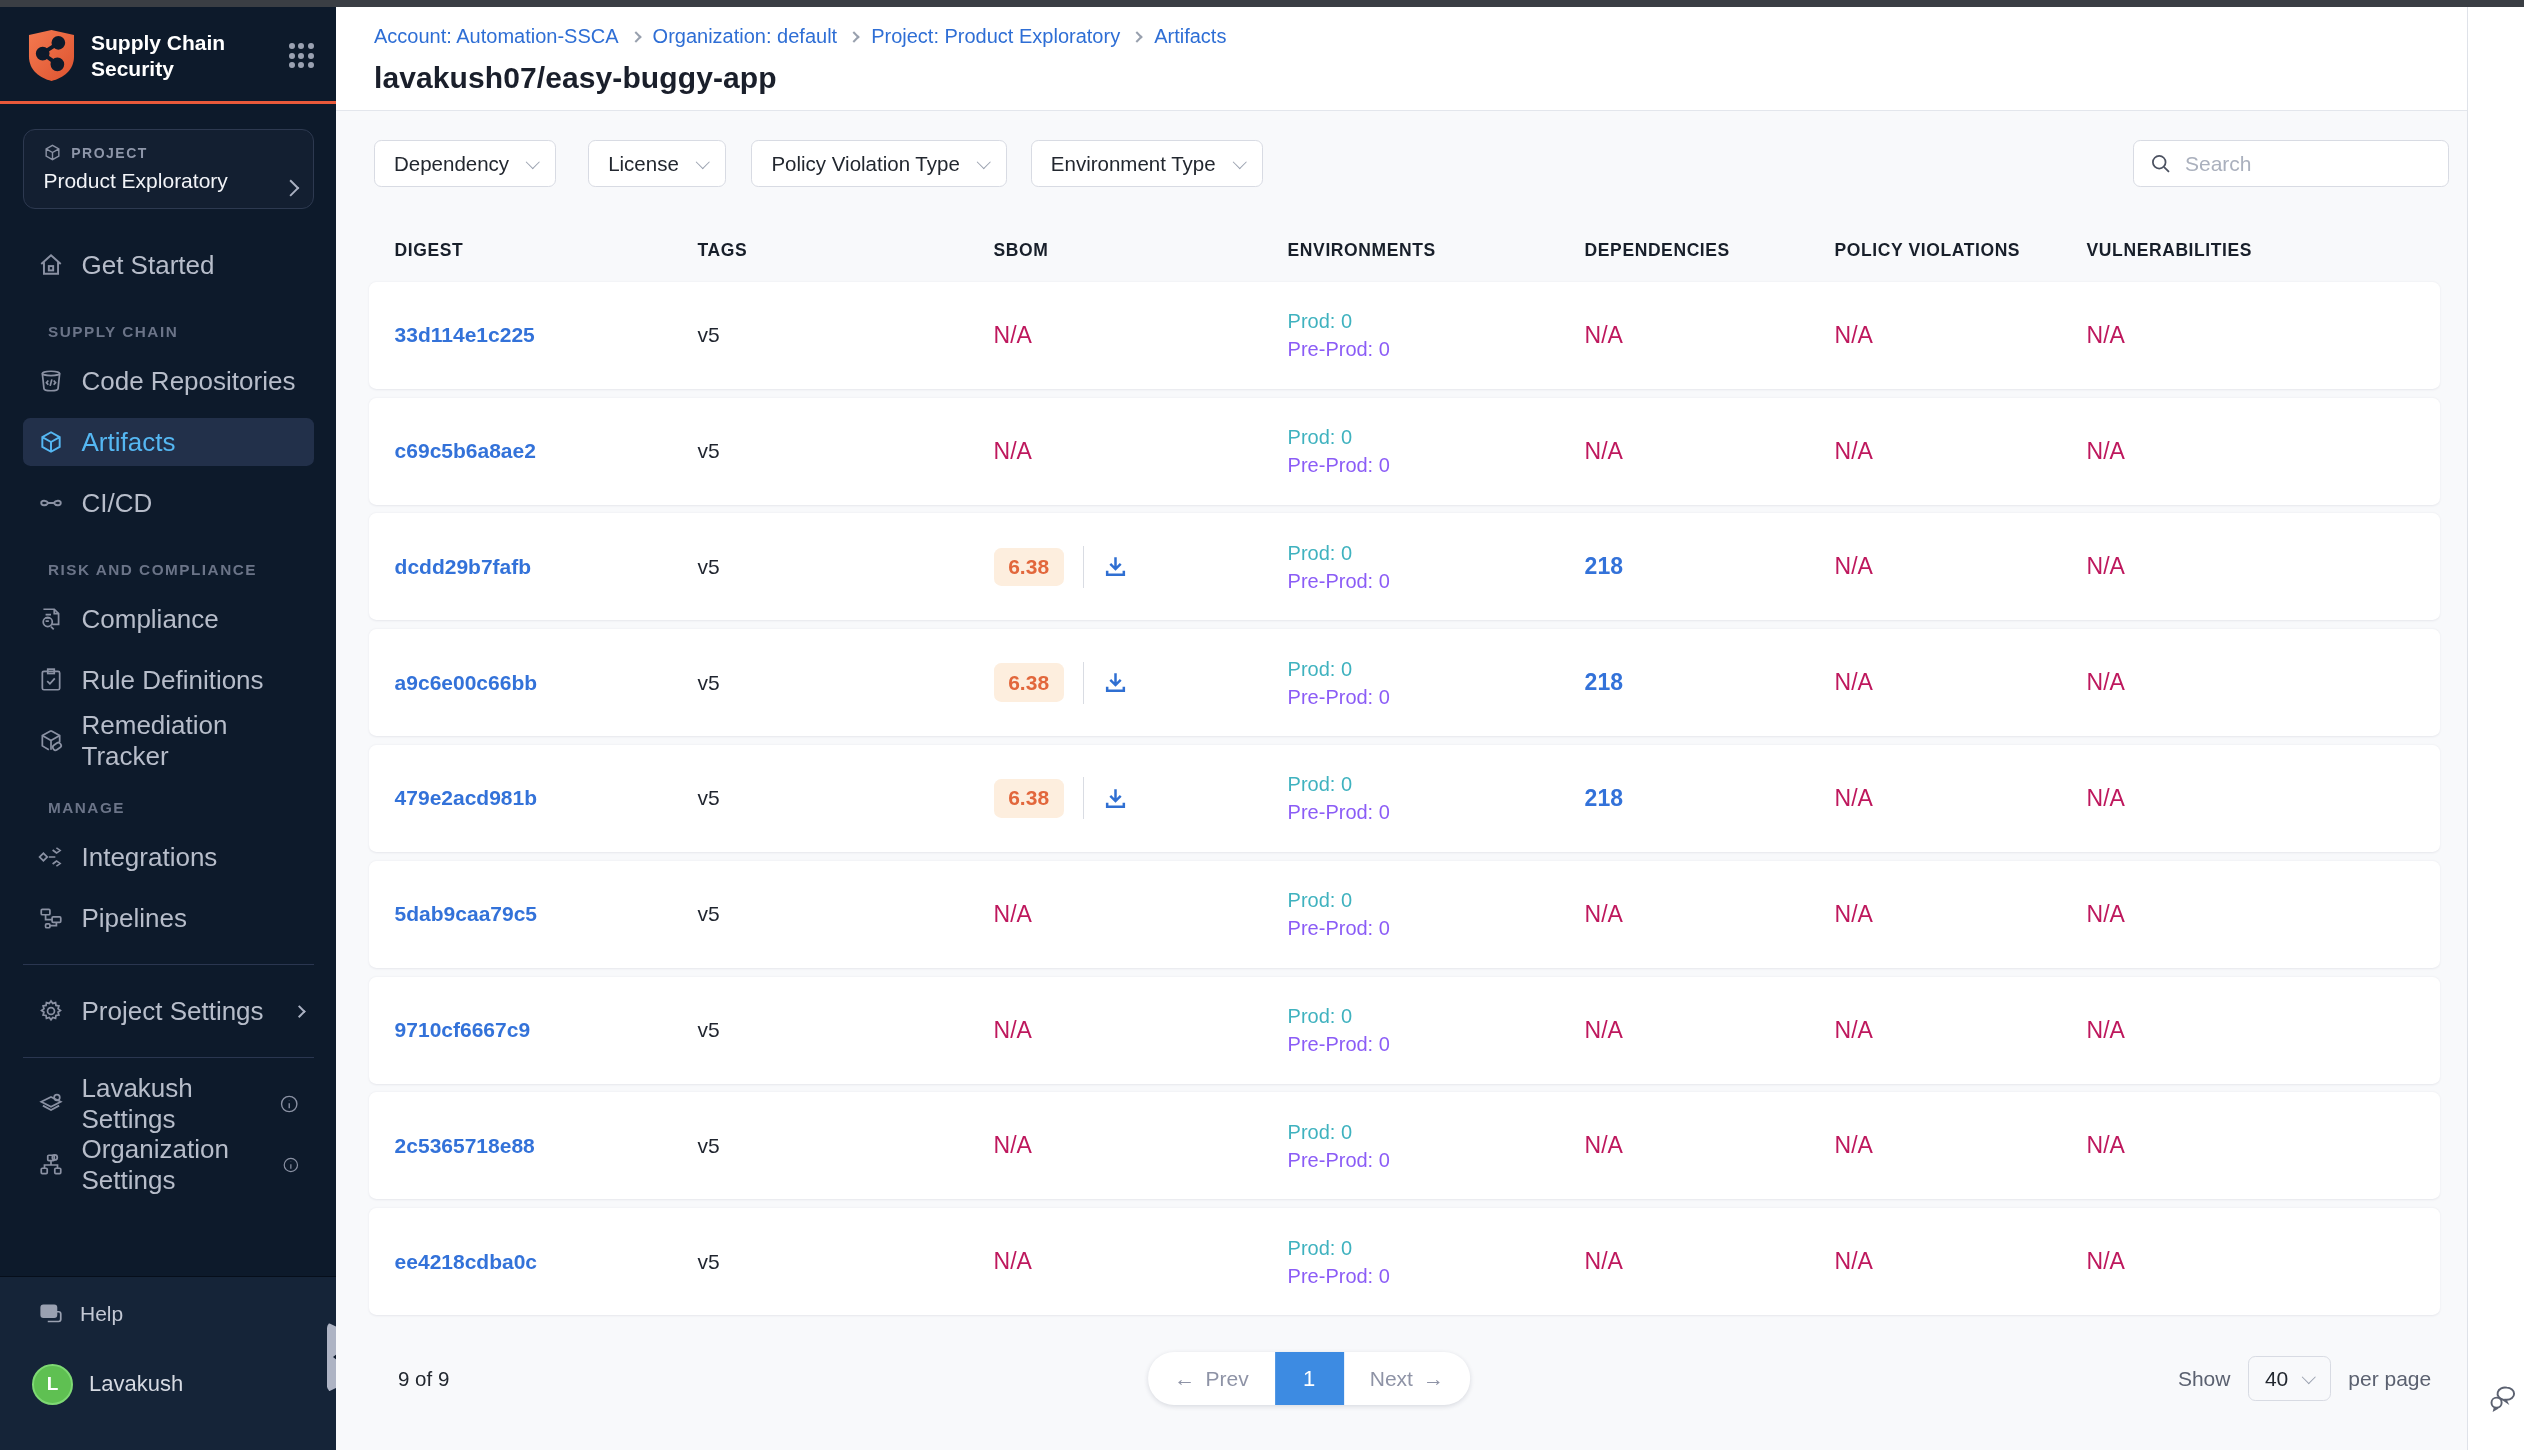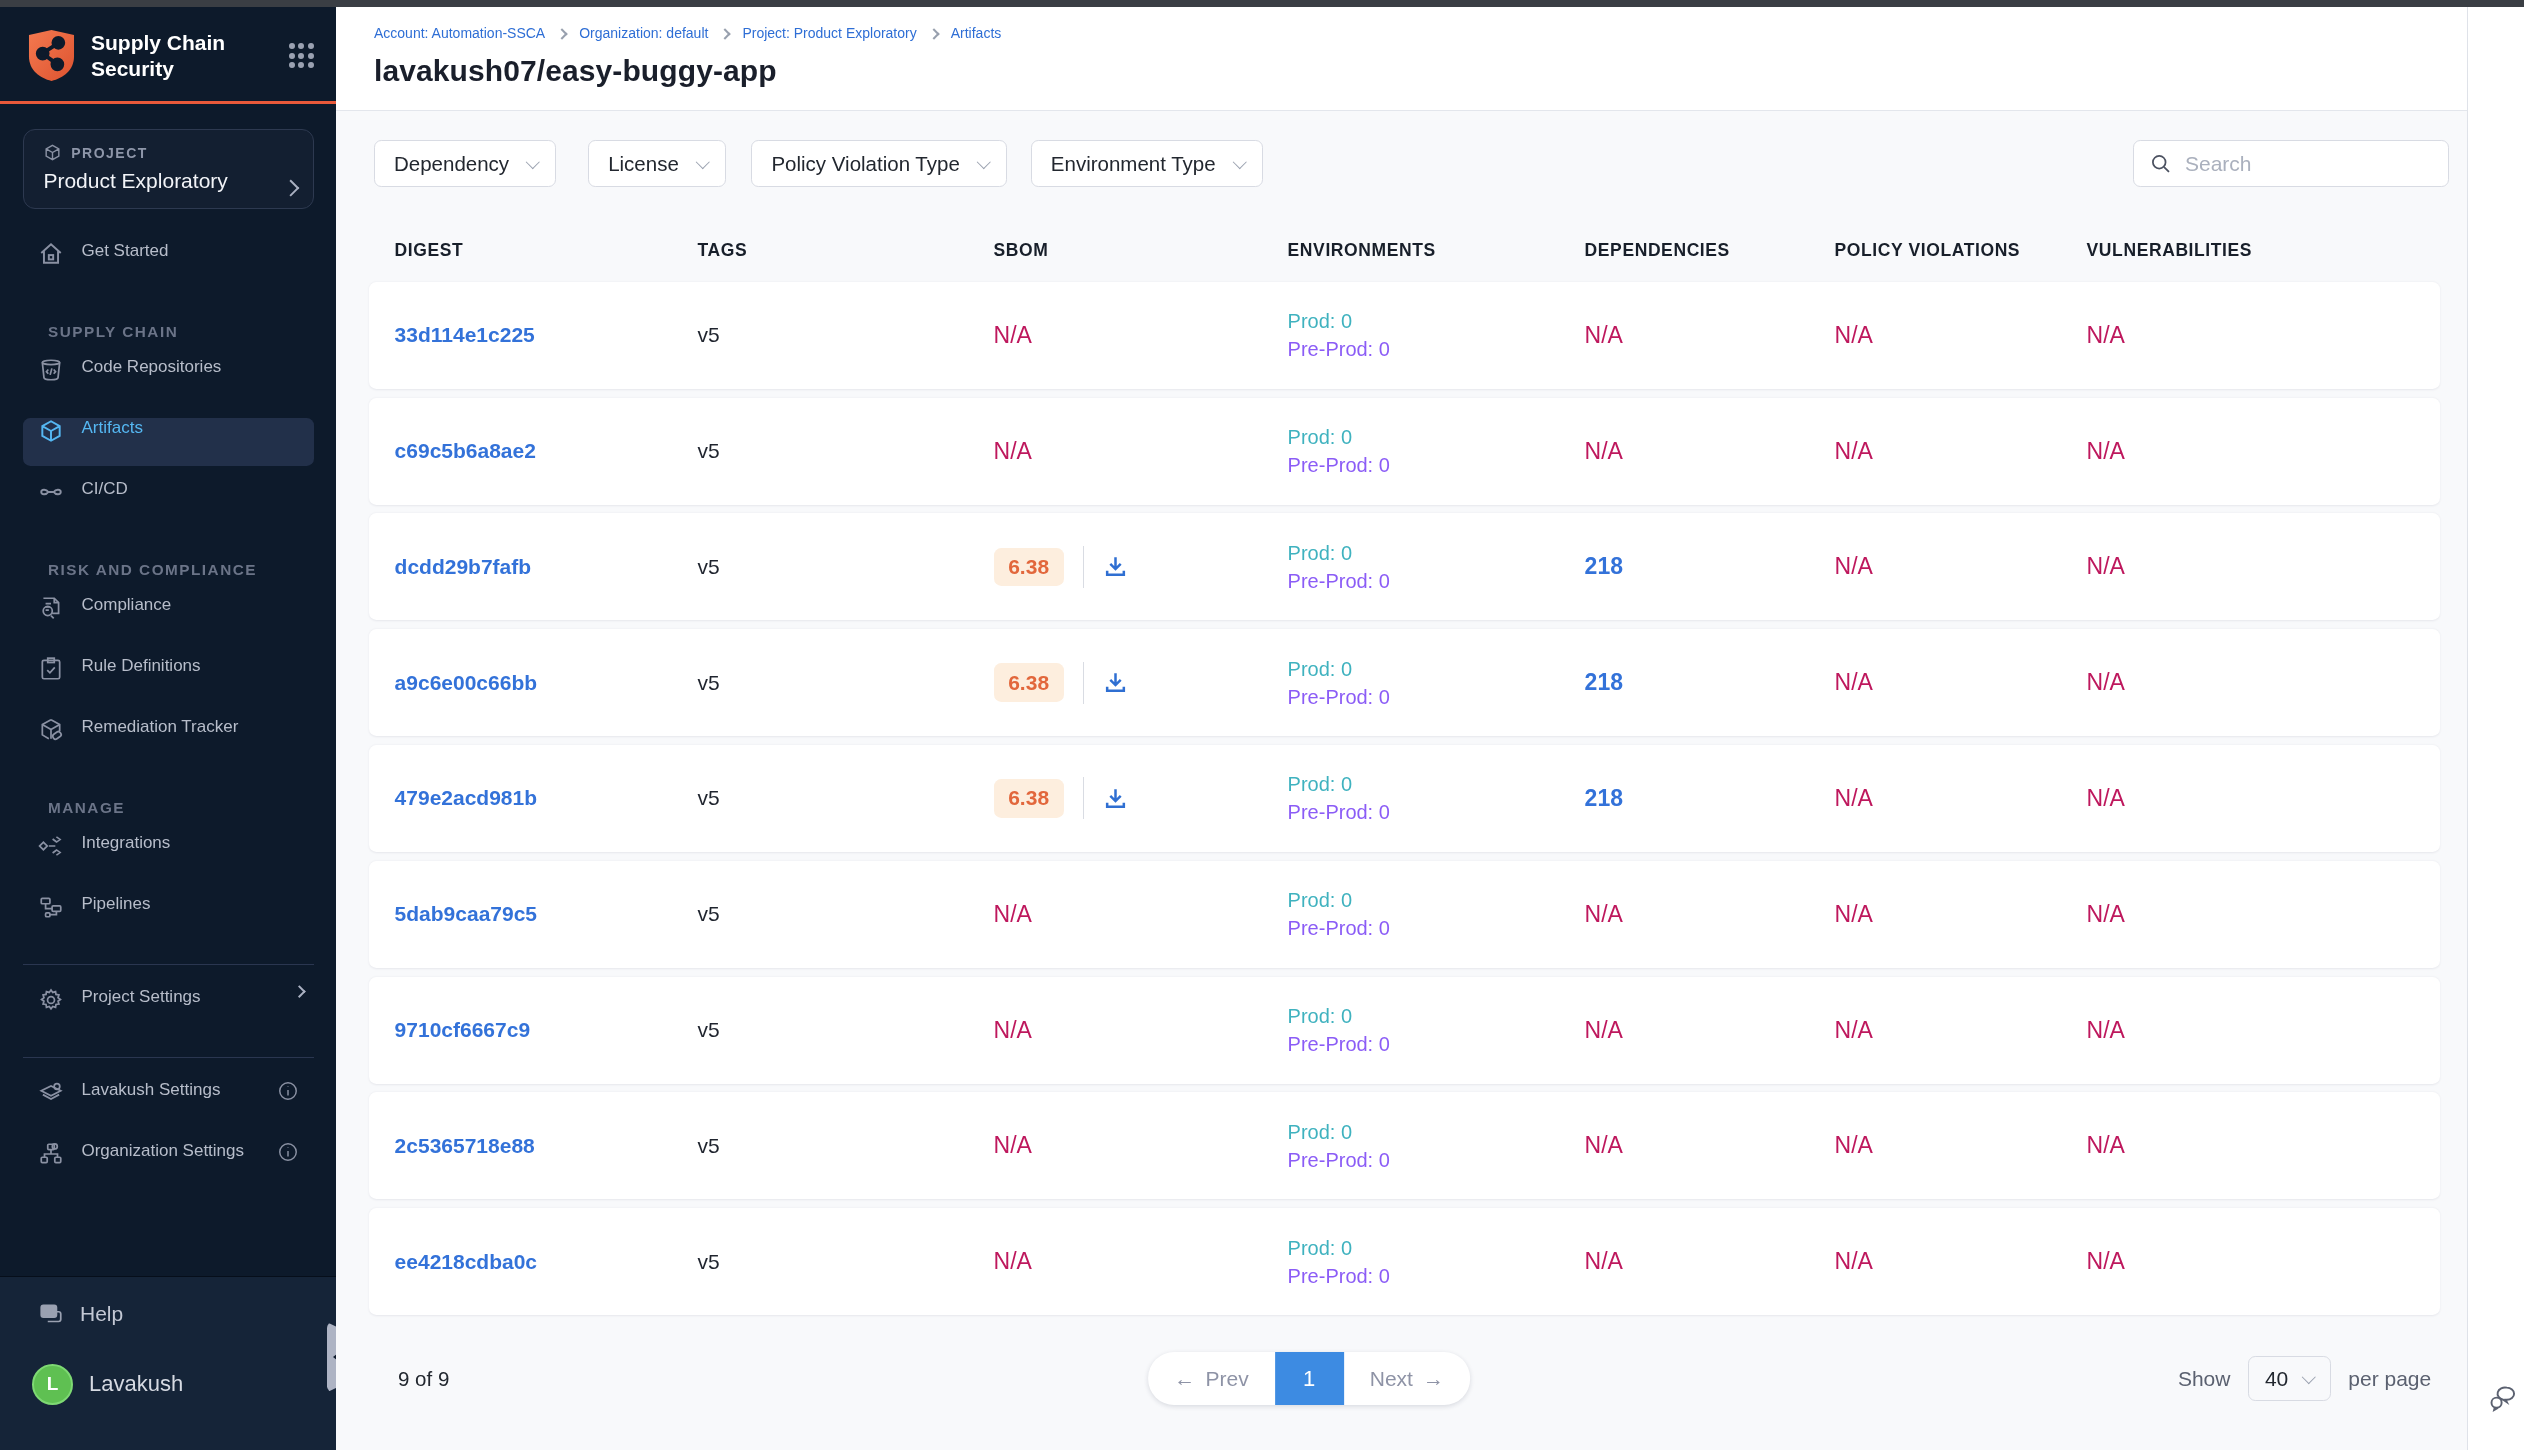--- a/index.html
+++ b/index.html
@@ -23,22 +23,22 @@
   .project-card { margin:25px 22px 0 23.4px; background:#131f31; border:1.1px solid #2d3950;
     border-radius:12px; padding:13px 16px 14.6px 19px; display:flex; align-items:flex-end; cursor:pointer; }
   .project-card .pc-main { flex:1; }
   .pc-label-row { display:flex; align-items:center; gap:8.8px; color:#8e96a9; font-size:14px;
     letter-spacing:1.5px; font-weight:bold; }
   .pc-name { color:#f2f4f8; font-size:21px; margin-top:7.3px; }
   .chev-right { width:11.7px; height:11.7px; border-right:2.6px solid #aab1c2; border-top:2.6px solid #aab1c2;
     transform:rotate(45deg); }
 
   .nav { margin-top:32px; }
-  .nav-item { display:flex; align-items:flex-start; height:48px; margin:0 22px 13px 23.4px;
-    padding-left:14.6px; border-radius:7.3px; font-size:17px; color:#b7bdca; cursor:pointer; }
+  .nav-item { display:flex; align-items:center; height:48px; margin:0 22px 13px 23.4px;
+    padding-left:14.6px; border-radius:7.3px; font-size:26px; color:#b7bdca; cursor:pointer; }
   .nav-item .nicon { width:26px; height:26px; margin-right:17.5px; color:#8a91a3; flex:0 0 auto; }
   .nav-item.active { background:#22304a; color:#55b7f2; }
   .nav-item.active .nicon { color:#55b7f2; }
   .nav-section { font-size:15.3px; letter-spacing:1.5px; color:#6b7488; margin:34px 0 16px 48px; font-weight:bold;}
   .nav-item .spacer { flex:1; }
   .mini-icon { width:22px; height:22px; color:#8a91a3; margin-right:13px; }
   .sb-divider { height:1.1px; background:#2a3650; margin:22px 22px 22px 23.4px; }
 
   .sb-bottom { position:absolute; left:0; bottom:0; width:336px; height:175px; background:#152438;
     border-top:1.5px solid #060e1a; padding-top:25px; }
@@ -51,21 +51,21 @@
   .user-name { margin-left:16px; font-size:22px; color:#d6dae2; }
   .collapse-handle { position:absolute; left:327px; top:1315px; width:20.5px; height:70px;
     background:#aeb4c4; border-radius:5.8px; display:flex; align-items:center; justify-content:center;
     clip-path:polygon(0 0,100% 14%,100% 86%,0 100%); cursor:pointer; }
   .collapse-handle .tri { width:0; height:0; border-top:7.3px solid transparent;
     border-bottom:7.3px solid transparent; border-right:9.5px solid #0d1a2b; }
 
   
   .content { position:absolute; left:336px; top:7.3px; width:2131px; height:1444px; background:#f8f9fb; }
   .page-header { background:#ffffff; height:104px; border-bottom:1.5px solid #e3e6ec; padding:17.5px 0 0 38px; }
-  .breadcrumb { display:flex; align-items:center; gap:13px; font-size:14px; color:#2e6ed5; }
+  .breadcrumb { display:flex; align-items:center; gap:13px; font-size:20px; color:#2e6ed5; }
   .breadcrumb .crumb { cursor:pointer; }
   .bc-sep { width:8px; height:8px; border-right:2.2px solid #98a0ae; border-top:2.2px solid #98a0ae;
     transform:rotate(45deg); margin-top:1.5px; }
   .page-title { font-size:30px; font-weight:bold; color:#1a1f2b; margin-top:13px; letter-spacing:0.1px; }
 
   .filters-row { display:flex; align-items:center; margin:29px 18px 0 38px; }
   .dropdown { height:47px; background:#ffffff; border:1.1px solid #d8dbe3; border-radius:7.3px;
     display:flex; align-items:center; padding:0 17.5px 0 19px; font-size:20.5px; color:#22272f; cursor:pointer; }
   .dd-chev { width:9.5px; height:9.5px; border-right:1.8px solid #9ba2b0; border-bottom:1.8px solid #9ba2b0;
     transform:rotate(45deg); margin-left:19px; margin-top:-4.4px; }

